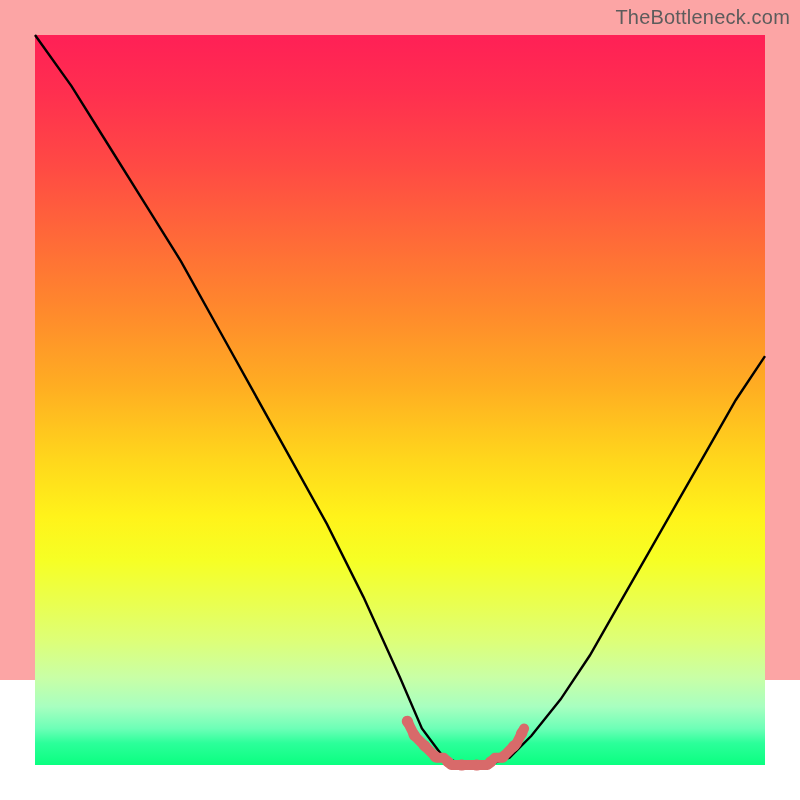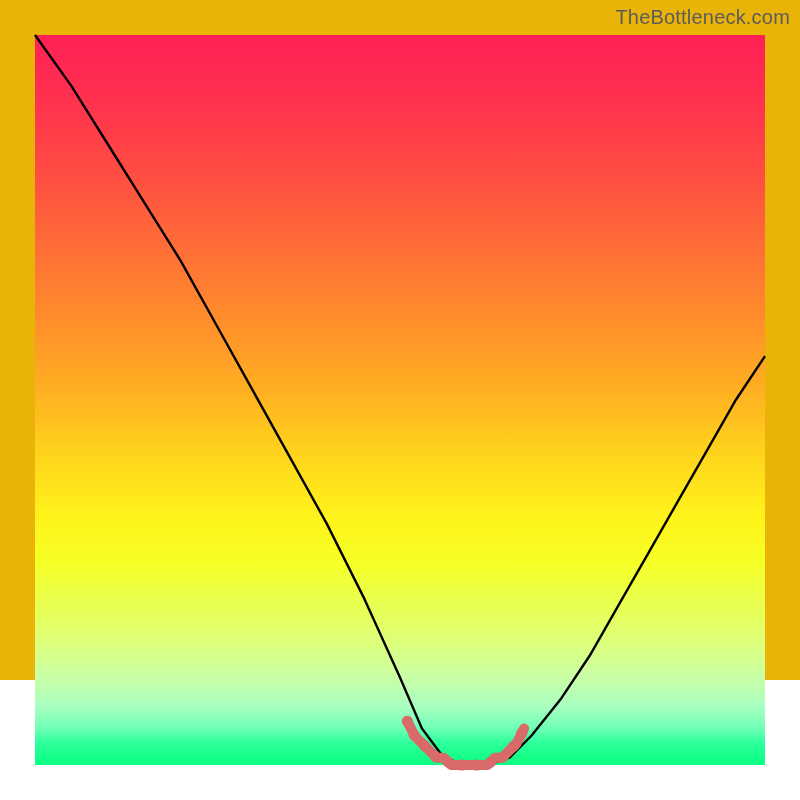--- a/index.html
+++ b/index.html
@@ -1,21 +1,21 @@
 <!DOCTYPE html>
 <html><head>
 <meta charset="utf-8">
 <style>
   * { margin: 0; padding: 0; box-sizing: border-box; }
   body { width: 800px; height: 800px; overflow: hidden; font-family: Arial, sans-serif; }
   .canvas {
     position: relative;
     width: 800px;
     height: 680px;
-    background: #eab308;
+    background: #fca5a5;
     padding-left: 31px;
   }
   .plot-area {
     position: absolute;
     left: 35px;
     top: 35px;
     width: 730px;
     height: 730px;
     background: linear-gradient(to bottom,
       #ff2056 0%,

